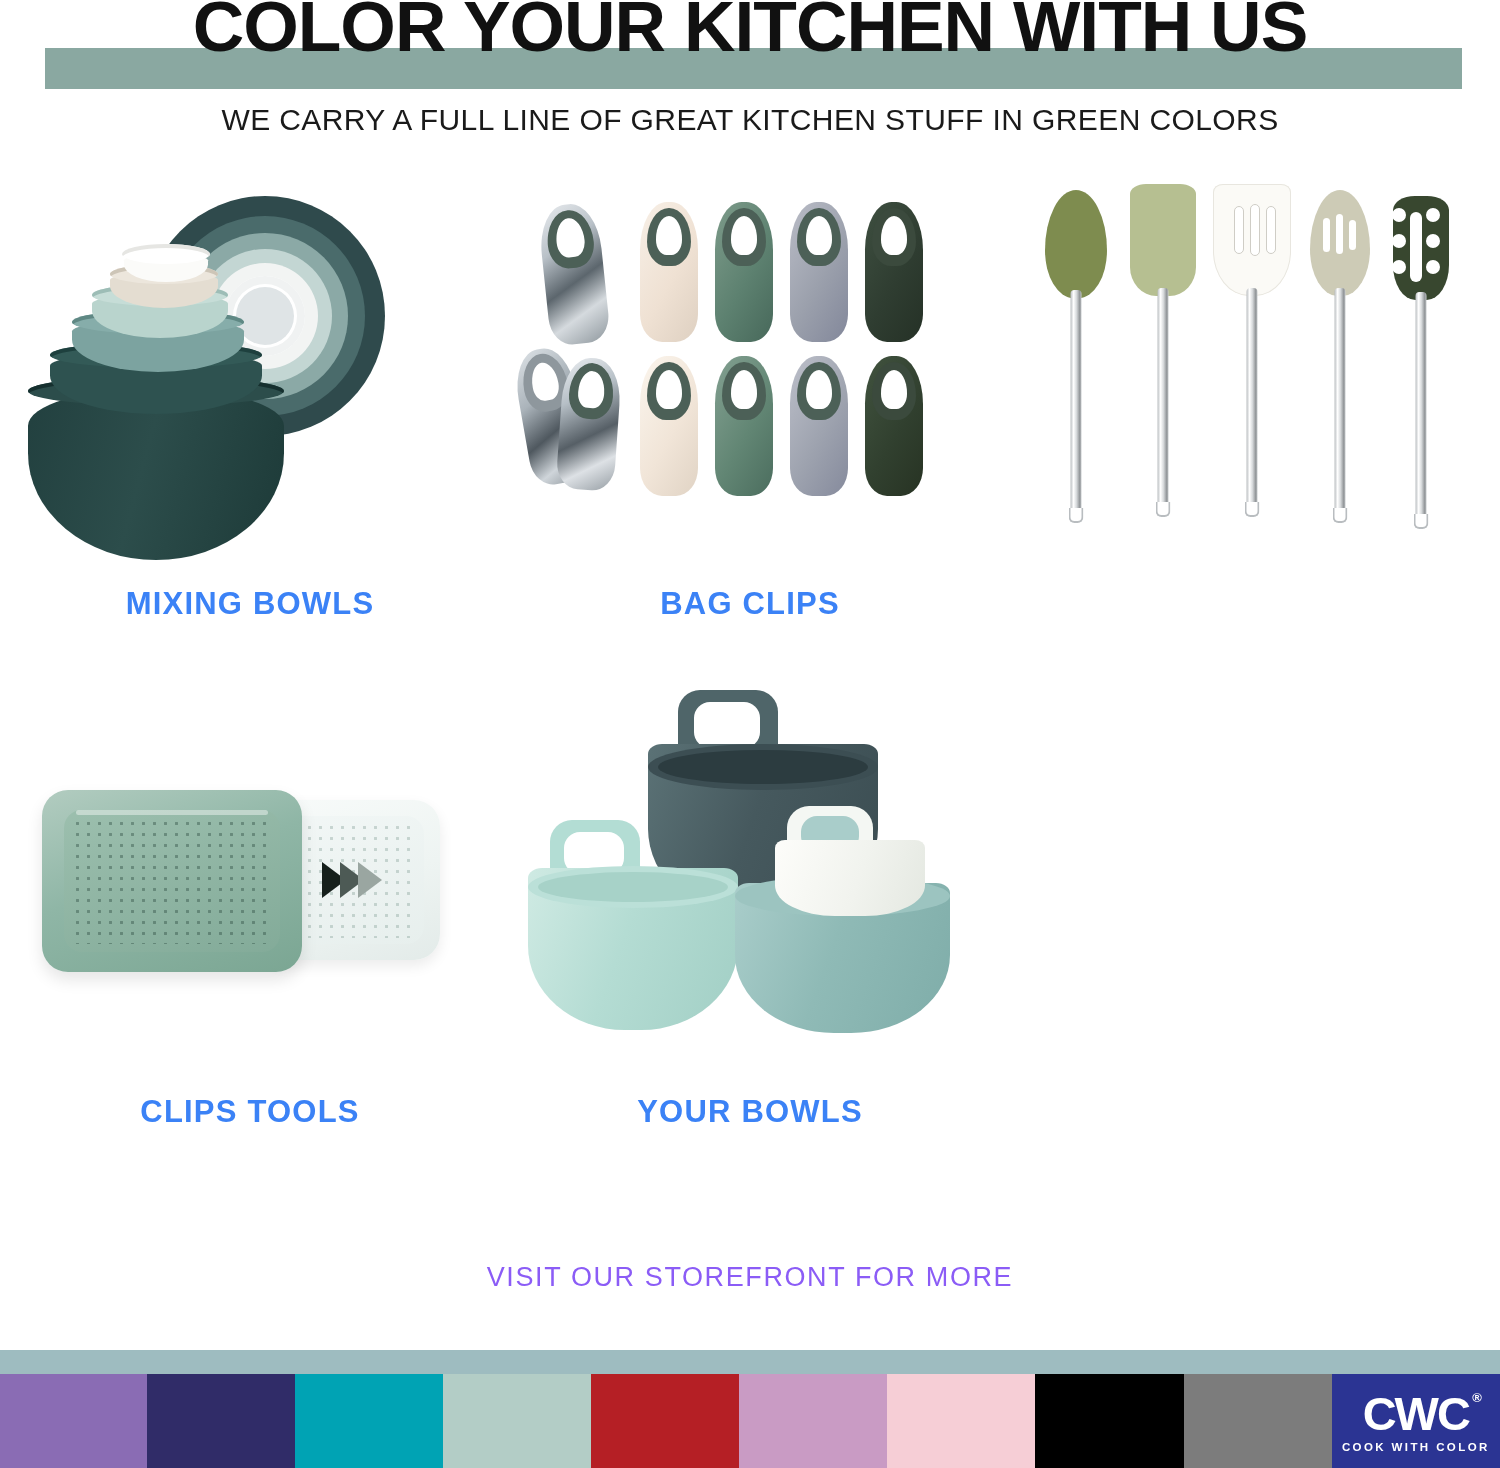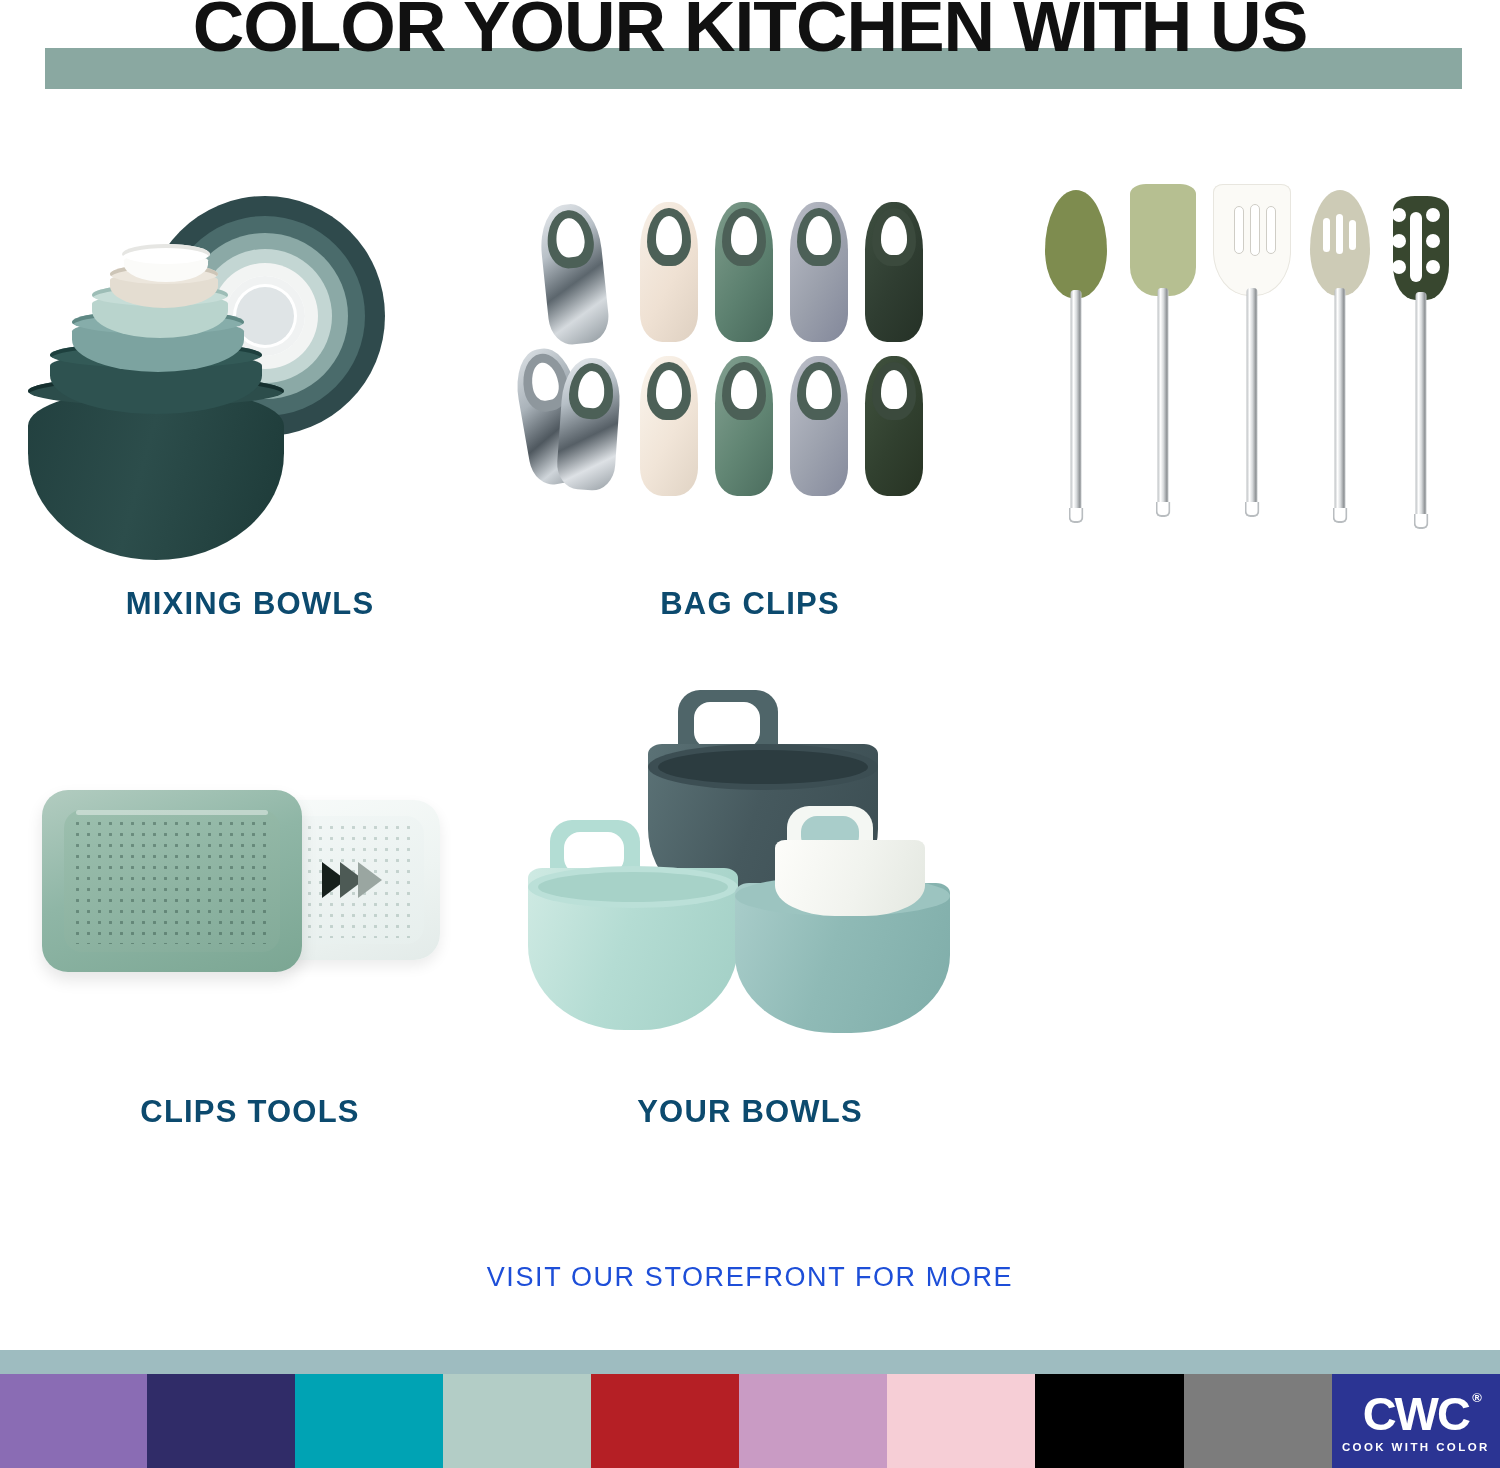--- a/index.html
+++ b/index.html
@@ -59,21 +59,21 @@
     align-items: center;
   }
   .art {
     position: relative;
     width: 460px; height: 400px;
   }
   .cap {
     font-size: 31px;
     font-weight: 700;
     letter-spacing: 1.2px;
-    color: #0c4a6e;
+    color: #3b82f6;
     text-align: center;
     white-space: nowrap;
     margin-top: 6px;
   }
   .cell.r2 .cap { margin-top: 14px; }
 
   
   .el { position: absolute; }
   .lid { position:absolute; border-radius:50%; }
   .bowl {
@@ -186,21 +186,21 @@
   }
 
   
   .footer-note {
     position:absolute;
     left:0; top:1262px; width:1500px;
     text-align:center;
     font-size:27px;
     font-weight:300;
     letter-spacing:1.6px;
-    color:#1d4ed8;
+    color:#8b5cf6;
   }
   .swatch-band {
     position:absolute;
     left:0; top:1350px; width:1500px; height:28px;
     background:#9ebcc0;
   }
   .swatches {
     position:absolute;
     left:0; top:1374px; width:1500px; height:94px;
     display:flex;
@@ -233,20 +233,21 @@
     letter-spacing:2.4px;
     margin-top:4px;
   }
 </style>
 </head>
 <body>
 
 <div class="header">
   <div class="header-band"></div>
   <div class="header-title">COLOR YOUR KITCHEN WITH US</div>
+  <div class="header-sub">WE CARRY A FULL LINE OF GREAT KITCHEN STUFF IN GREEN COLORS</div>
 </div>
 
 <div class="grid">
 
   <div class="cell r1">
     <div class="art">
 
       <div class="lid el" style="left:125px; top:16px; width:240px; height:240px; background:#2f4a4c;"></div>
       <div class="lid el" style="left:145px; top:36px; width:200px; height:200px; background:#4a6b6b;"></div>
       <div class="lid el" style="left:162px; top:53px; width:166px; height:166px; background:#8ba9a6;"></div>

